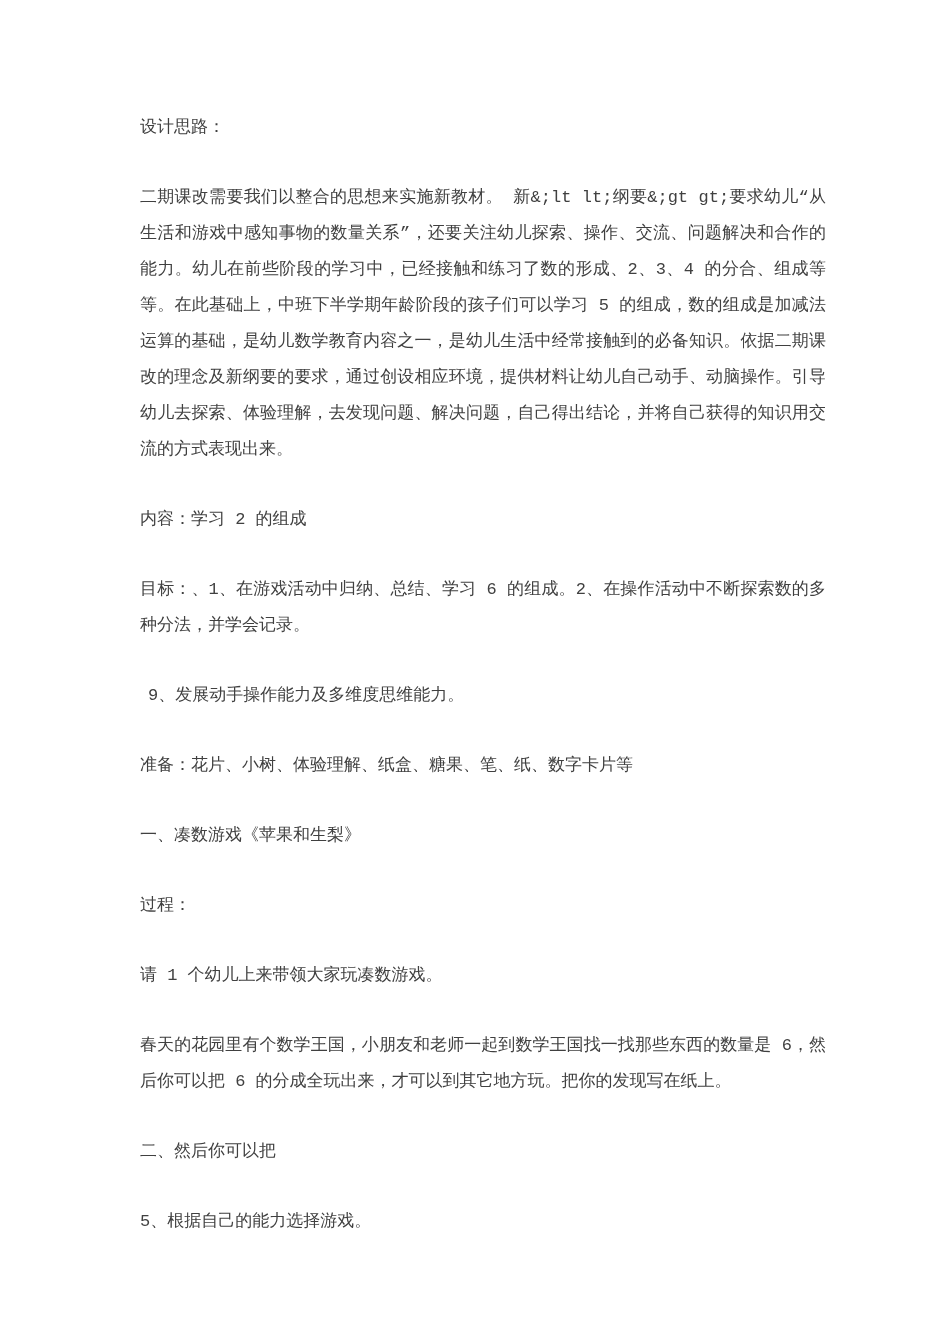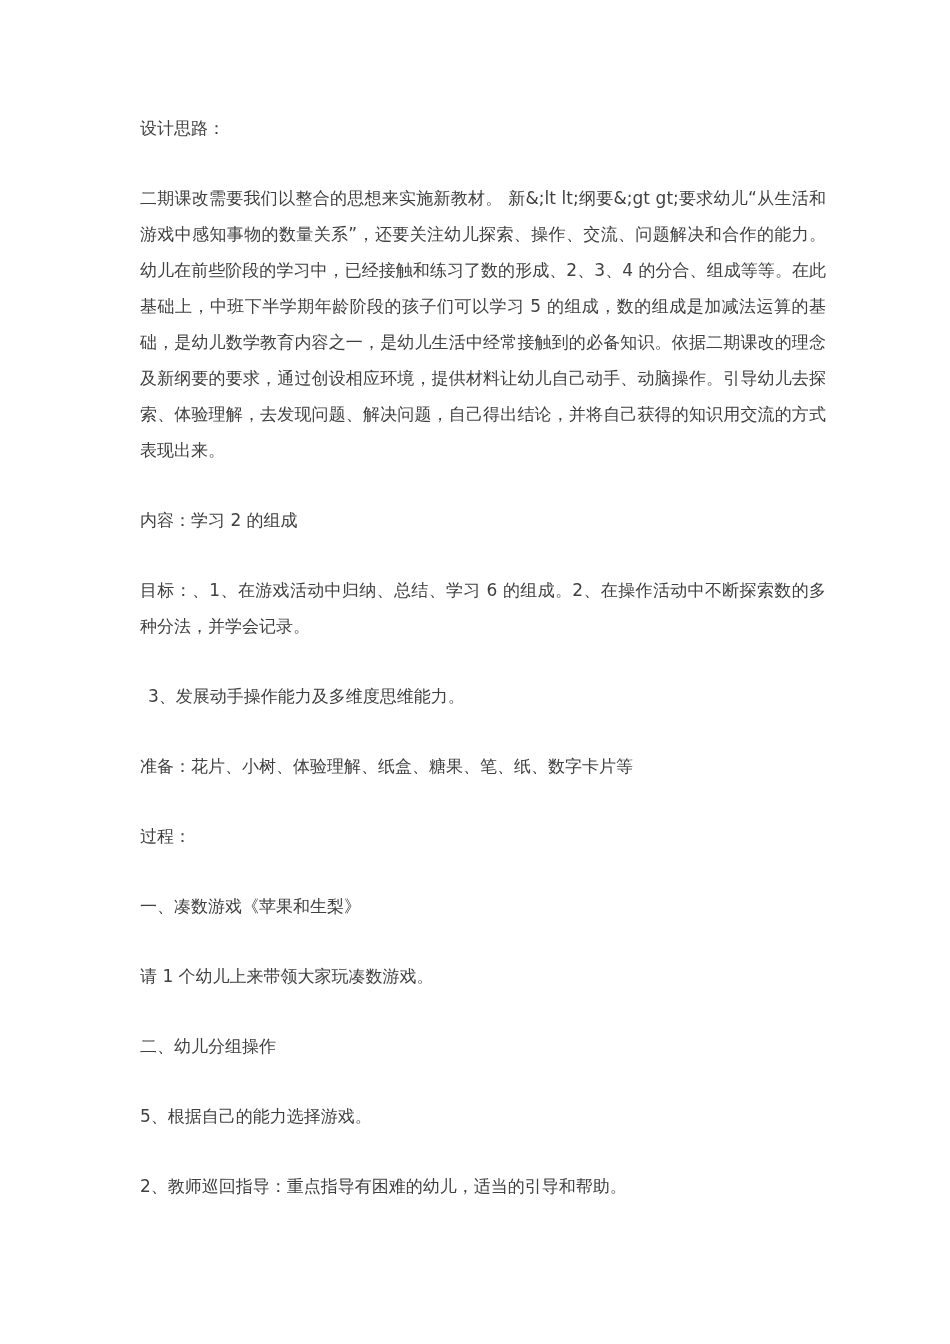--- a/index.html
+++ b/index.html
@@ -1,15 +1,15 @@
 <!DOCTYPE html>
 <html><head>
 <meta charset="utf-8">
 <style>
-  * { margin: 0; padding: 0; box-sizing: border-box; }
+  * { margin: 0; padding: 0; box-sizing: border-box; font-family: Liberation Mono, monospace; }
   html, body {
     width: 950px;
     height: 1344px;
     background: #ffffff;
     overflow: hidden;
   }
   .page {
     width: 950px;
     height: 1344px;
     background: #ffffff;
@@ -33,21 +33,21 @@
   }
 </style>
 </head>
 <body>
 
 <div class="page">
   <p class="block single">设计思路：</p>
   <p class="block">二期课改需要我们以整合的思想来实施新教材。 新&amp;;lt lt;纲要&amp;;gt gt;要求幼儿“从生活和游戏中感知事物的数量关系”，还要关注幼儿探索、操作、交流、问题解决和合作的能力。幼儿在前些阶段的学习中，已经接触和练习了数的形成、2、3、4 的分合、组成等等。在此基础上，中班下半学期年龄阶段的孩子们可以学习 5 的组成，数的组成是加减法运算的基础，是幼儿数学教育内容之一，是幼儿生活中经常接触到的必备知识。依据二期课改的理念及新纲要的要求，通过创设相应环境，提供材料让幼儿自己动手、动脑操作。引导幼儿去探索、体验理解，去发现问题、解决问题，自己得出结论，并将自己获得的知识用交流的方式表现出来。</p>
   <p class="block single">内容：学习 2 的组成</p>
   <p class="block">目标：、1、在游戏活动中归纳、总结、学习 6 的组成。2、在操作活动中不断探索数的多种分法，并学会记录。</p>
-  <p class="block single indent-sm">3、发展动手操作能力及多维度思维能力。</p>
+  <p class="block single indent-sm">9、发展动手操作能力及多维度思维能力。</p>
   <p class="block single">准备：花片、小树、体验理解、纸盒、糖果、笔、纸、数字卡片等</p>
+  <p class="block single">一、凑数游戏《苹果和生梨》</p>
   <p class="block single">过程：</p>
-  <p class="block single">一、凑数游戏《苹果和生梨》</p>
   <p class="block single">请 1 个幼儿上来带领大家玩凑数游戏。</p>
-  <p class="block single">二、幼儿分组操作</p>
+  <p class="block">春天的花园里有个数学王国，小朋友和老师一起到数学王国找一找那些东西的数量是 6，然后你可以把 6 的分成全玩出来，才可以到其它地方玩。把你的发现写在纸上。</p>
+  <p class="block single">二、然后你可以把</p>
   <p class="block single">5、根据自己的能力选择游戏。</p>
-  <p class="block single">2、教师巡回指导：重点指导有困难的幼儿，适当的引导和帮助。</p>
 </div>
 
 </body></html>

